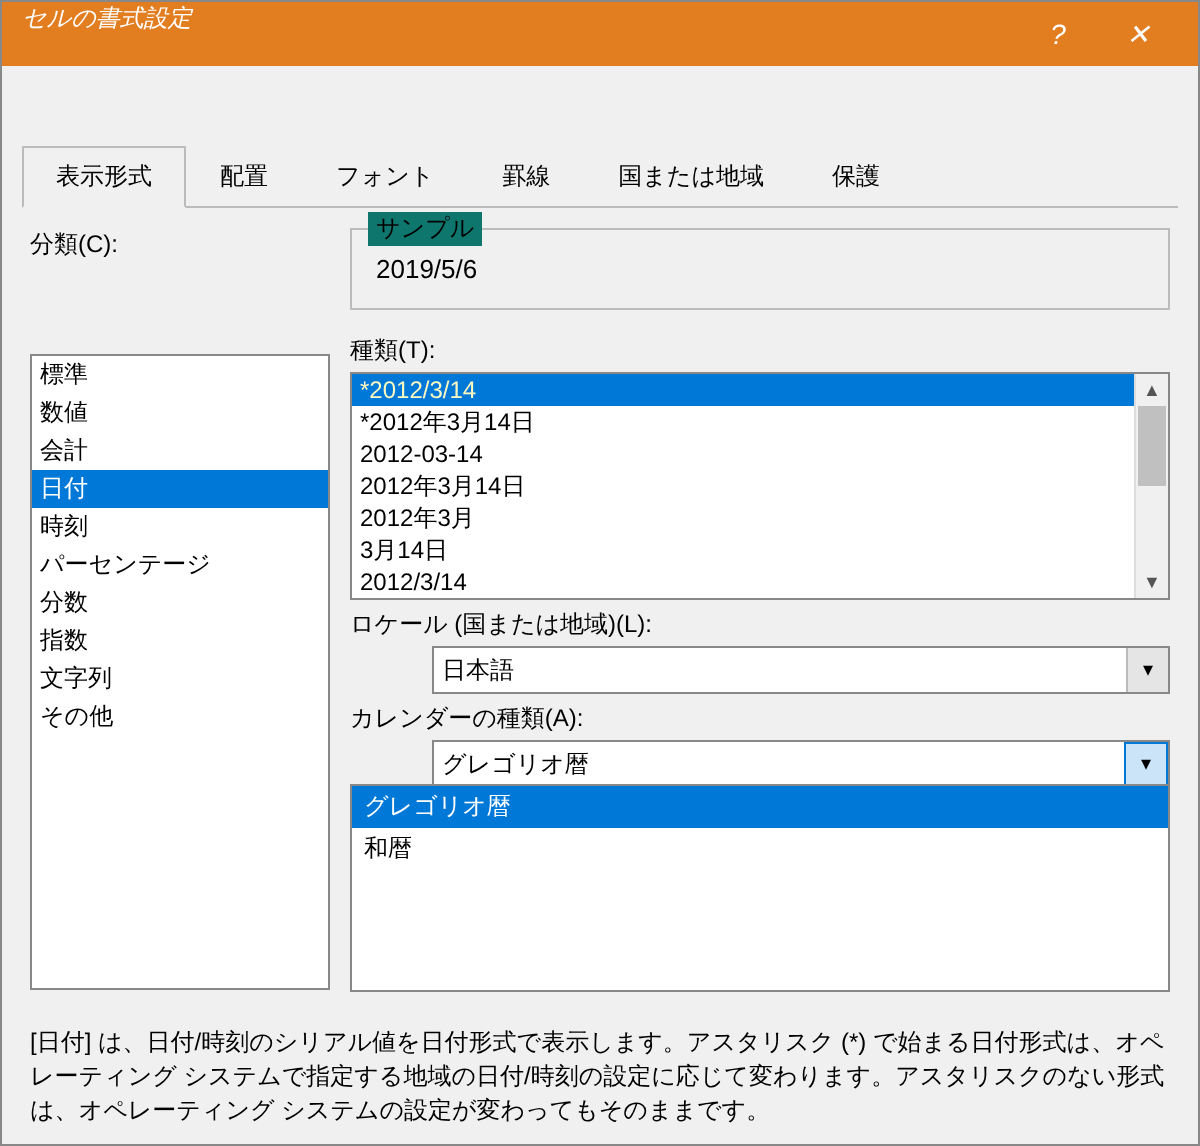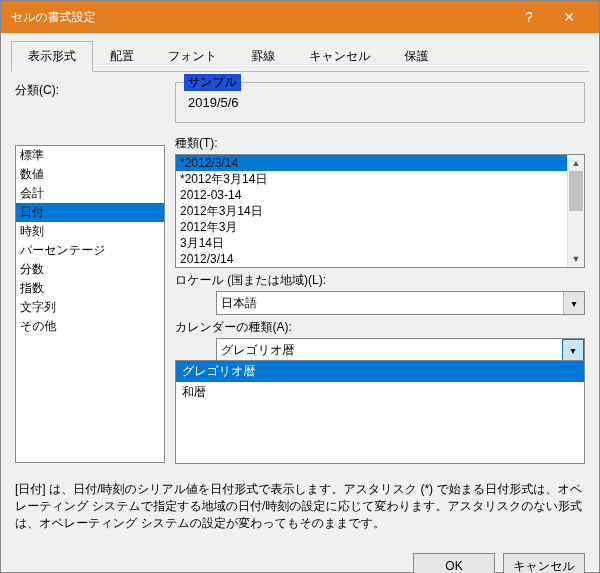--- a/index.html
+++ b/index.html
@@ -4,41 +4,41 @@
 <style>
 body {
   margin: 0;
   padding: 0;
   font-family: "MS PGothic", "Meiryo UI", sans-serif;
   font-size: 12px;
   background: #fff;
   color: #000;
 }
 .window { width: 600px; height: 573px; background: #f0f0f0; border: 1px solid #888; box-sizing: border-box; display: flex; flex-direction: column; }
-.titlebar { height: 32px; background: #e27d20; display: flex; align-items: center; padding: 0 10px; color: #fff; }
+.titlebar { height: 32px; background: #e27d20; display: flex; align-items: flex-start; padding: 0 10px; color: #fff; font-style: italic; }
 .titlebar .title { flex: 1; font-size: 12px; }
 .titlebar .btn { width: 40px; height: 32px; display: flex; align-items: center; justify-content: center; font-size: 14px; cursor: pointer; }
 .tabs { display: flex; border-bottom: 1px solid #bbb; margin: 8px 10px 0 10px; }
-.tab { padding: 6px 16px; border: 1px solid transparent; border-bottom: none; cursor: pointer; position: relative; }
+.tab { padding: 6px 16px; border: 1px solid transparent; border-bottom: none; cursor: pointer; position: relative; margin-top: 32px; }
 .tab.active { background: #f0f0f0; border: 1px solid #bbb; border-bottom: 1px solid #f0f0f0; margin-bottom: -1px; }
 .content { flex: 1; padding: 10px 14px; display: flex; flex-direction: column; }
 .main-row { display: flex; gap: 10px; }
 .left-col { width: 150px; display: flex; flex-direction: column; gap: 44px; }
 .label { margin-bottom: 2px; }
 .listbox { background: #fff; border: 1px solid #888; height: 316px; overflow-y: auto; }
 .listbox .item { padding: 1px 4px; cursor: pointer; }
-.listbox .item.selected { background: #0078d7; color: #0f172a; }
+.listbox .item.selected { background: #0078d7; color: #ffffff; }
 .right-col { flex: 1; display: flex; flex-direction: column; }
 .group { border: 1px solid #bbb; padding: 8px 8px; margin-bottom: 8px; position: relative; }
-.group-label { position: absolute; top: -9px; left: 8px; background: #1d4ed8; padding: 0 4px; font-size: 12px; }
+.group-label { position: absolute; top: -9px; left: 8px; background: #0f766e; padding: 0 4px; font-size: 12px; }
 .sample-val { padding: 4px 4px; font-size: 13px; }
 .field-label { margin: 4px 0 2px 0; }
 .typelist { background: #fff; border: 1px solid #888; height: 112px; overflow-y: auto; position: relative; }
 .typelist .item { padding: 0 4px; line-height: 16px; cursor: pointer; }
-.typelist .item.selected { background: #0078d7; color: #0f172a; }
+.typelist .item.selected { background: #0078d7; color: #fef9c3; }
 .select { background: #fff; border: 1px solid #888; height: 22px; display: flex; align-items: center; padding: 0 4px; position: relative; cursor: pointer; margin-left: 41px; }
 .select .arrow { position: absolute; right: 0; top: 0; bottom: 0; width: 20px; border-left: 1px solid #bbb; display: flex; align-items: center; justify-content: center; background: #e5e5e5; font-size: 10px; }
 .dropdown { position: relative; }
 .dropdown-list { position: absolute; left: 0; right: 0; top: 22px; background: #fff; border: 1px solid #888; z-index: 10; }
 .dropdown-list .ditem { padding: 2px 6px; cursor: pointer; }
 .dropdown-list .ditem.selected { background: #0078d7; color: #fff; }
 .desc { margin-top: 18px; font-size: 12px; line-height: 1.4; }
 .buttons { display: flex; justify-content: flex-end; gap: 8px; padding: 12px 14px; border-top: none; }
 .btn-std { min-width: 80px; height: 24px; background: #e5e5e5; border: 1px solid #888; cursor: pointer; display: flex; align-items: center; justify-content: center; }
 .scroll-track { position: absolute; right: 0; top: 0; bottom: 0; width: 16px; background: #f0f0f0; border-left: 1px solid #ddd; }
@@ -54,21 +54,21 @@
     <span class="title">セルの書式設定</span>
     <span class="btn">?</span>
     <span class="btn">✕</span>
   </div>
 
   <div class="tabs">
     <div class="tab active">表示形式</div>
     <div class="tab">配置</div>
     <div class="tab">フォント</div>
     <div class="tab">罫線</div>
-    <div class="tab">キャンセル</div>
+    <div class="tab">国または地域</div>
     <div class="tab">保護</div>
   </div>
 
   <div class="content">
     <div class="main-row">
       <div class="left-col">
         <div class="label">分類(C):</div>
         <div class="listbox">
           <div class="item">標準</div>
           <div class="item">数値</div>

